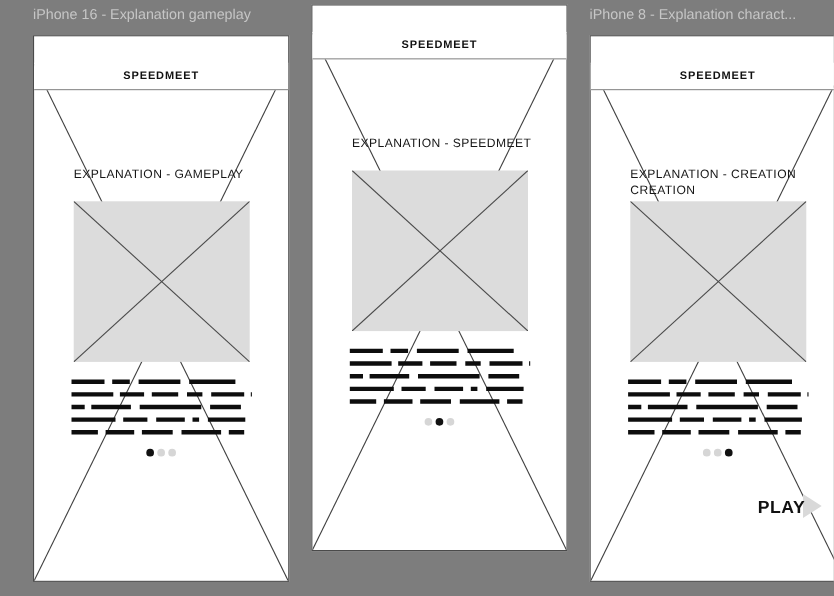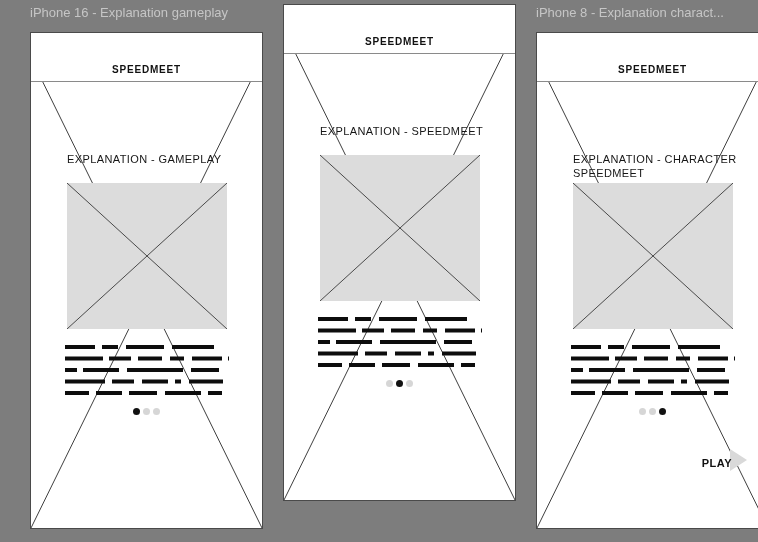--- a/index.html
+++ b/index.html
@@ -51,21 +51,21 @@
   }
   .play-tri {
     position:absolute; right:-15px; top:-4px; z-index:0;
     width:0; height:0;
     border-left:17px solid #d9d9d9;
     border-top:11px solid transparent;
     border-bottom:11px solid transparent;
   }
   .play-label {
     position:relative; z-index:1;
-    font-size:11px; font-weight:bold; letter-spacing:0.5px; color:#111111;
+    font-size:16px; font-weight:bold; letter-spacing:0.5px; color:#111111;
   }
 </style>
 </head>
 <body>
 
 <div class="frame-group" style="left:10px">
   <div class="frame-label">iPhone 16 - Explanation gameplay</div>
   <div class="frame">
     <div class="header">
       <span class="header-title">SPEEDMEET</span>
@@ -135,21 +135,21 @@
   <div class="frame-label">iPhone 8 - Explanation charact...</div>
   <div class="frame">
     <div class="header">
       <span class="header-title">SPEEDMEET</span>
     </div>
     <div class="content">
       <svg class="bigx" viewBox="0 0 231 470" preserveAspectRatio="none">
         <line x1="0" y1="0" x2="231" y2="470" stroke="#3f3f3f" stroke-width="1" vector-effect="non-scaling-stroke"></line>
         <line x1="231" y1="0" x2="0" y2="470" stroke="#3f3f3f" stroke-width="1" vector-effect="non-scaling-stroke"></line>
       </svg>
-      <div class="screen-title">EXPLANATION - CHARACTER SPEEDMEET</div>
+      <div class="screen-title">EXPLANATION - CREATION CREATION</div>
       <div class="imgph">
         <svg viewBox="0 0 160 146" preserveAspectRatio="none">
           <line x1="0" y1="0" x2="160" y2="146" stroke="#4a4a4a" stroke-width="1" vector-effect="non-scaling-stroke"></line>
           <line x1="160" y1="0" x2="0" y2="146" stroke="#4a4a4a" stroke-width="1" vector-effect="non-scaling-stroke"></line>
         </svg>
       </div>
       <svg class="scribble" width="168" height="56">
         <line x1="2" y1="4" x2="166" y2="4" stroke="#0d0d0d" stroke-width="4" stroke-dasharray="30 7 16 8 38 8 42 20"></line>
         <line x1="2" y1="15.5" x2="166" y2="15.5" stroke="#0d0d0d" stroke-width="4" stroke-dasharray="38 6 22 7 24 8 14 8 30 6 14"></line>
         <line x1="2" y1="27" x2="166" y2="27" stroke="#0d0d0d" stroke-width="4" stroke-dasharray="12 6 36 8 56 8 28"></line>

